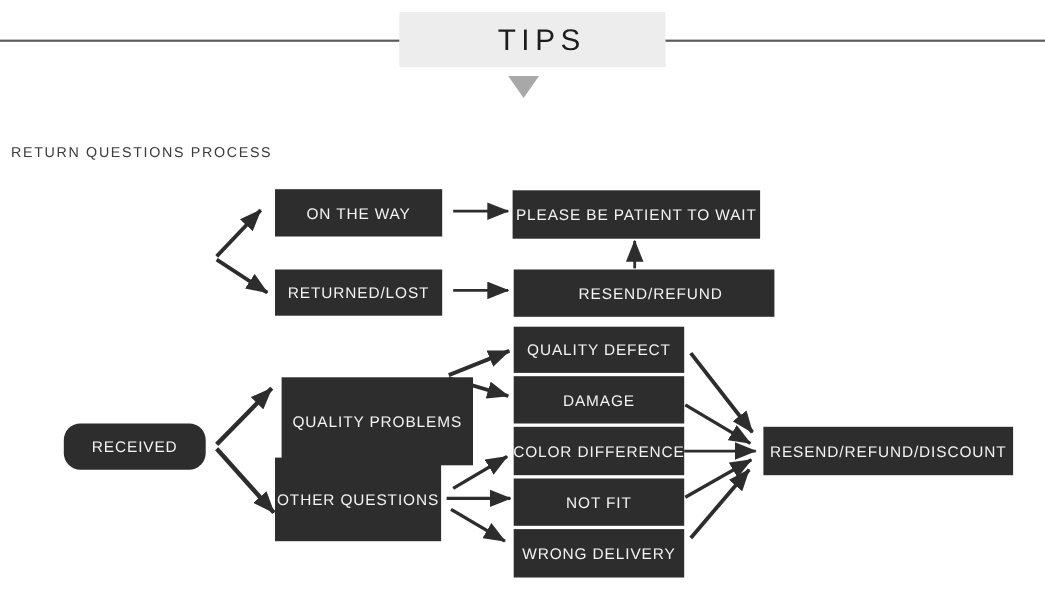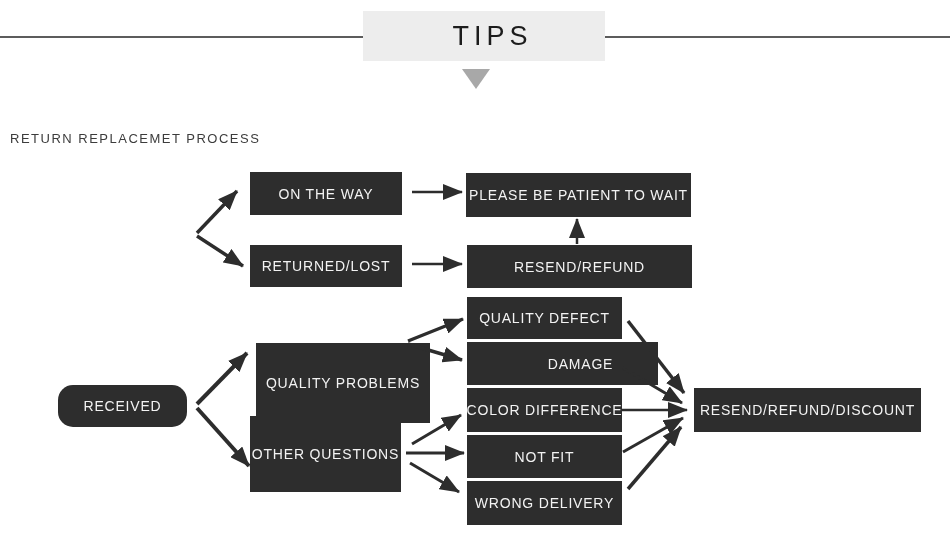--- a/index.html
+++ b/index.html
@@ -63,26 +63,26 @@
     letter-spacing: 0.8px;
     display: flex; align-items: center; justify-content: center;
     text-align: right;
     white-space: nowrap;
     z-index: 1;
   }
   .n-not-received          { left: 53px;  top: 212px; width: 135px; height: 43px; }
   .n-on-the-way            { left: 250px; top: 172px; width: 152px; height: 43px; }
   .n-returned-lost         { left: 250px; top: 245px; width: 152px; height: 42px; }
   .n-please-wait           { left: 466px; top: 173px; width: 225px; height: 44px; }
-  .n-resend-refund         { left: 467px; top: 245px; width: 225px; height: 43px; }
+  .n-resend-refund         { left: 467px; top: 245px; width: 225px; height: 43px; padding-left: 12px; }
   .n-quality-problems      { left: 256px; top: 304px; width: 174px; height: 80px; margin-top: 39px; }
   .n-received              { left: 58px;  top: 385px; width: 129px; height: 42px; border-radius: 15px; }
   .n-other-questions       { left: 250px; top: 416px; width: 151px; height: 76px; }
   .n-quality-defect        { left: 467px; top: 297px; width: 155px; height: 42px; }
-  .n-damage                { left: 467px; top: 342px; width: 155px; height: 43px; padding-left: 36px; }
+  .n-damage                { left: 467px; top: 342px; width: 155px; height: 43px; }
   .n-color-difference      { left: 467px; top: 388px; width: 155px; height: 44px; }
   .n-not-fit               { left: 467px; top: 435px; width: 155px; height: 43px; }
   .n-wrong-delivery        { left: 467px; top: 481px; width: 155px; height: 44px; }
   .n-resend-refund-discount{ left: 694px; top: 388px; width: 227px; height: 44px; }
 
   
   .arrows-layer {
     position: absolute;
     left: 0; top: 0;
     width: 950px; height: 540px;
@@ -97,21 +97,21 @@
 <div id="stage">
 
   <div class="top-rule"></div>
 
   <div class="tips-box">
     <span>TIPS</span>
   </div>
 
   <div class="down-triangle"></div>
 
-  <div class="section-title">RETURN REPLACEMET PROCESS</div>
+  <div class="section-title">RETURN QUESTIONS PROCESS</div>
 
   <div class="node n-on-the-way">ON THE WAY</div>
   <div class="node n-returned-lost">RETURNED/LOST</div>
   <div class="node n-please-wait">PLEASE BE PATIENT TO WAIT</div>
   <div class="node n-resend-refund">RESEND/REFUND</div>
   <div class="node n-quality-problems">QUALITY PROBLEMS</div>
   <div class="node n-received">RECEIVED</div>
   <div class="node n-other-questions">OTHER QUESTIONS</div>
   <div class="node n-quality-defect">QUALITY DEFECT</div>
   <div class="node n-damage">DAMAGE</div>

